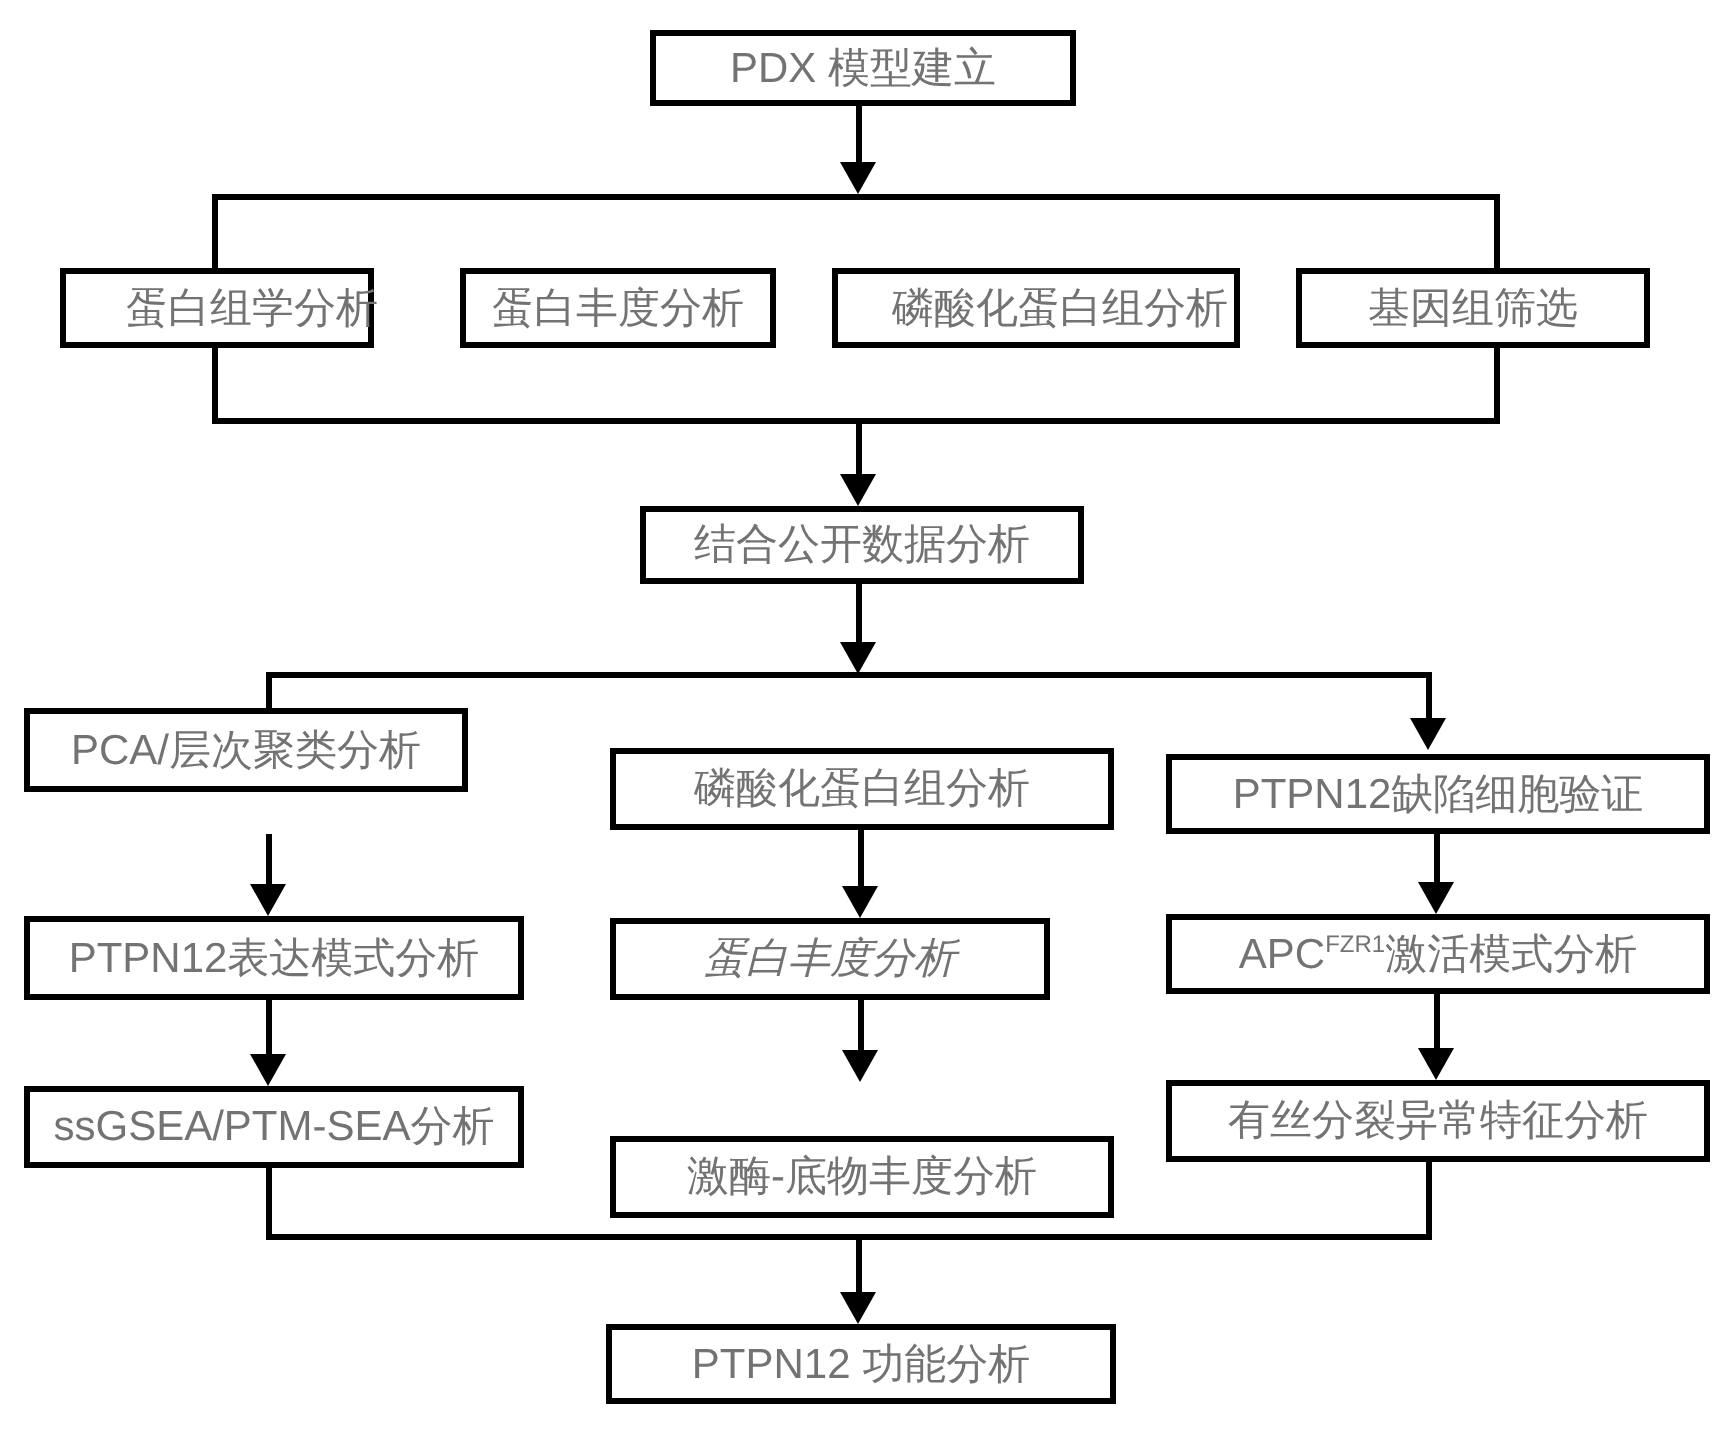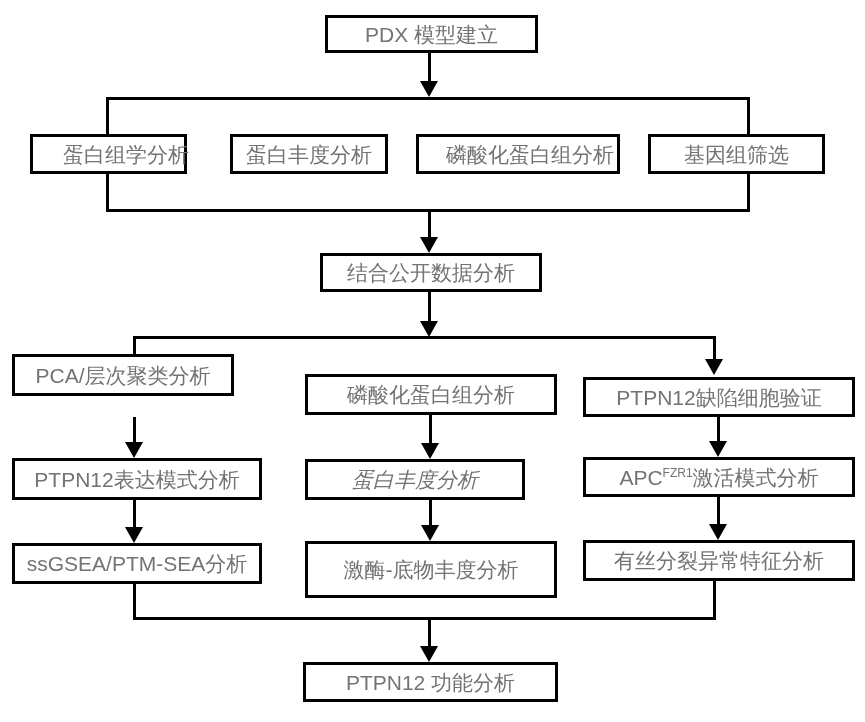--- a/index.html
+++ b/index.html
@@ -123,21 +123,21 @@
   <div class="node" style="left:305px; top:374px; width:252px; height:41px;">
     <span>磷酸化蛋白组分析</span>
   </div>
   <div class="vline" style="left:429px; top:415px; height:29px;"></div>
   <div class="arrow-down" style="left:421px; top:443px;"></div>
   <div class="node" style="left:305px; top:459px; width:220px; height:41px;font-style:italic;">
     <span>蛋白丰度分析</span>
   </div>
   <div class="vline" style="left:429px; top:500px; height:26px;"></div>
   <div class="arrow-down" style="left:421px; top:525px;"></div>
-  <div class="node" style="left:305px; top:541px; width:252px; height:57px;">
+  <div class="node" style="left:305px; top:568px; width:252px; height:41px;">
     <span>激酶-底物丰度分析</span>
   </div>
 
   <div class="node" style="left:583px; top:377px; width:272px; height:40px;">
     <span>PTPN12缺陷细胞验证</span>
   </div>
   <div class="vline" style="left:717px; top:417px; height:25px;"></div>
   <div class="arrow-down" style="left:709px; top:441px;"></div>
   <div class="node" style="left:583px; top:457px; width:272px; height:40px;">
     <span><span>APC</span><sup>FZR1</sup><span>激活模式分析</span></span>

